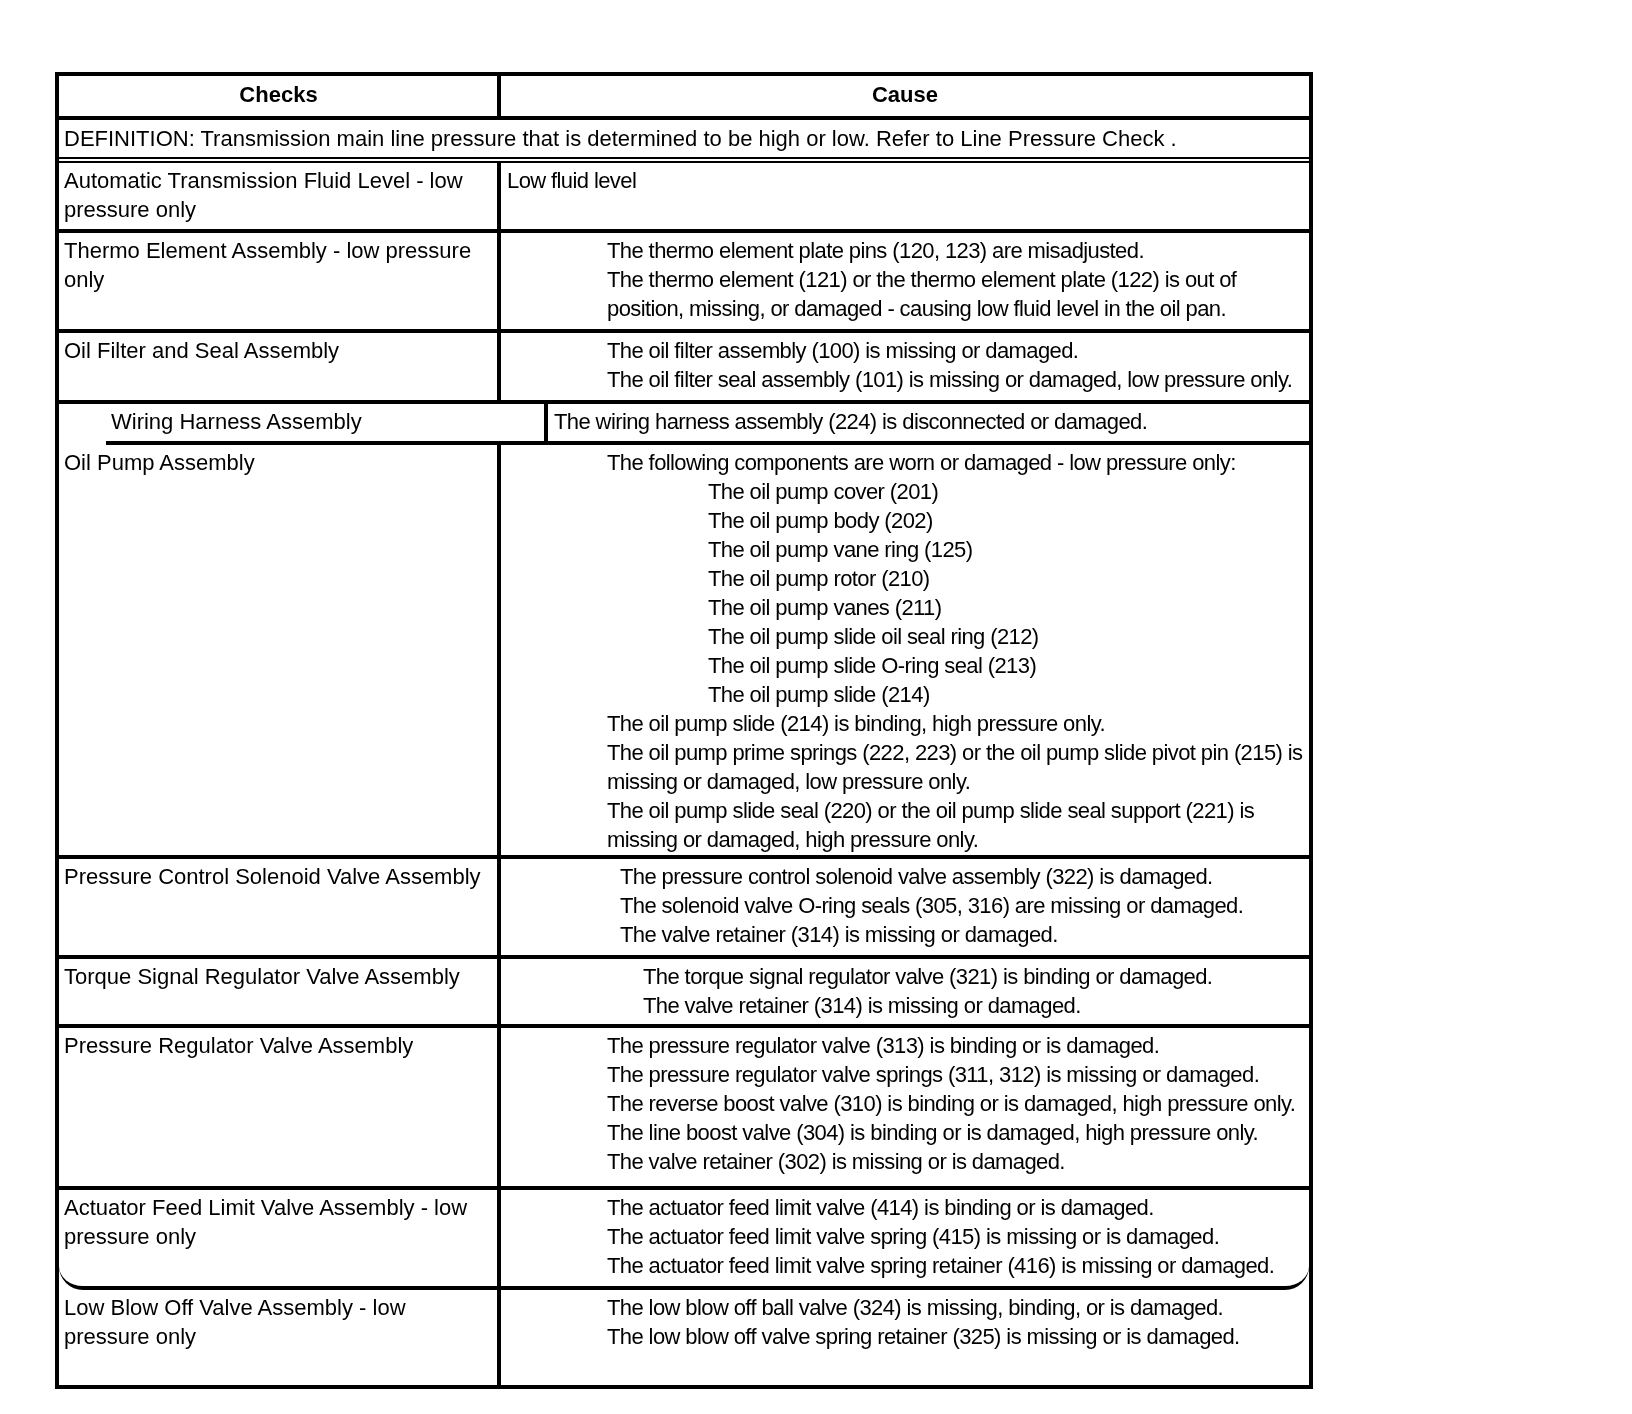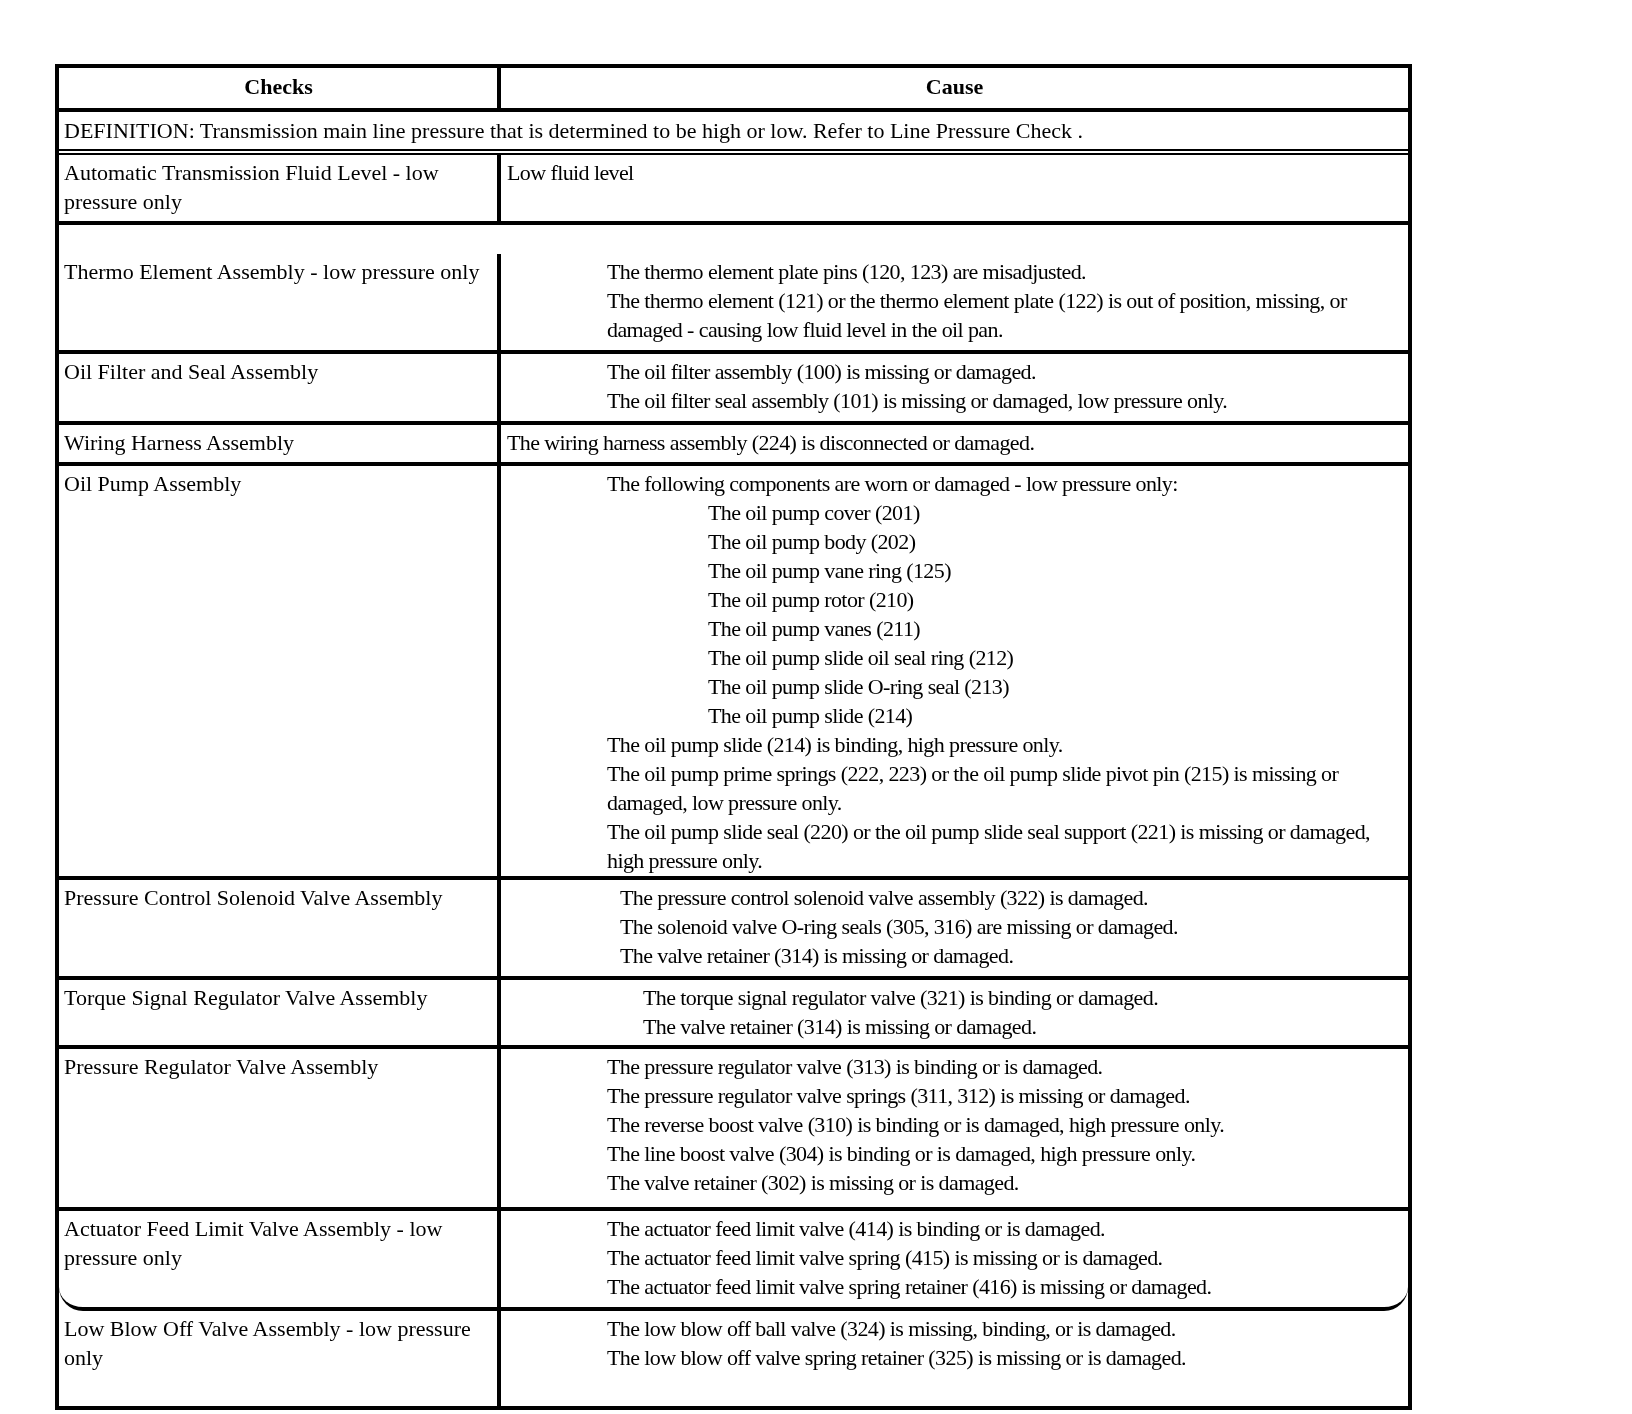--- a/index.html
+++ b/index.html
@@ -1,19 +1,19 @@
 <!DOCTYPE html>
 <html><head>
 <meta charset="utf-8">
 <style>
   html, body { margin: 0; padding: 0; background: #ffffff; }
   body { width: 1632px; height: 1414px; position: relative; overflow: hidden;
          font-family: "Liberation Sans", sans-serif; color: #000; }
-  .tbl { position: absolute; left: 55px; top: 64px; width: 1357px;
-         border: 4px solid #000; box-sizing: border-box; font-family: Liberation Serif, serif; }
+  .tbl { position: absolute; left: 55px; top: 72px; width: 1258px;
+         border: 4px solid #000; box-sizing: border-box; }
   .row { display: flex; border-bottom: 4px solid #000; box-sizing: border-box; }
   .row:last-child { border-bottom: none; }
   .row.def { border-bottom: 6px double #000; }
   .c1 { width: 442px; flex: 0 0 442px; border-right: 4px solid #000; box-sizing: border-box;
         padding: 3px 4px 4px 5px; font-size: 22px; line-height: 29px; }
   .c2 { flex: 1 1 auto; padding: 3px 6px 4px 6px; font-size: 22px; line-height: 29px; }
   .hdr .c1, .hdr .c2 { text-align: center; font-weight: bold; padding-top: 4px; padding-bottom: 4px; }
   .full { flex: 1 1 auto; padding: 4px 5px 6px 5px; font-size: 22px; line-height: 29px; }
   .line { display: block; white-space: pre-wrap; }
   .ind1 { padding-left: 100px; }
@@ -31,35 +31,35 @@
   <div class="row def" style="height:43px;">
     <div class="full">DEFINITION: Transmission main line pressure that is determined to be high or low. Refer to Line Pressure Check .</div>
   </div>
   <div id="rows-container">
       <div class="row" style="height: 70px;">
     <div class="c1">Automatic Transmission Fluid Level - low pressure only</div>
     <div class="c2 cond">
           <span class="line">Low fluid level</span>
         </div>
   </div>
-      <div class="row" style="height: 100px; margin-top: 29px;">
+      <div class="row" style="height: 100px;">
     <div class="c1">Thermo Element Assembly - low pressure only</div>
     <div class="c2 cond">
           <span class="line ind1">The thermo element plate pins (120, 123) are misadjusted.</span>
           <span class="line ind1">The thermo element (121) or the thermo element plate (122) is out of position, missing, or damaged - causing low fluid level in the oil pan.</span>
         </div>
   </div>
       <div class="row" style="height: 71px;">
     <div class="c1">Oil Filter and Seal Assembly</div>
     <div class="c2 cond">
           <span class="line ind1">The oil filter assembly (100) is missing or damaged.</span>
           <span class="line ind1">The oil filter seal assembly (101) is missing or damaged, low pressure only.</span>
         </div>
   </div>
-      <div class="row" style="height: 41px;">
+      <div class="row" style="height: 41px; margin-left: 47px;">
     <div class="c1">Wiring Harness Assembly</div>
     <div class="c2 cond">
           <span class="line">The wiring harness assembly (224) is disconnected or damaged.</span>
         </div>
   </div>
       <div class="row" style="height: 414px;">
     <div class="c1">Oil Pump Assembly</div>
     <div class="c2 cond">
           <span class="line ind1">The following components are worn or damaged - low pressure only:</span>
           <span class="line ind2">The oil pump cover (201)</span>

